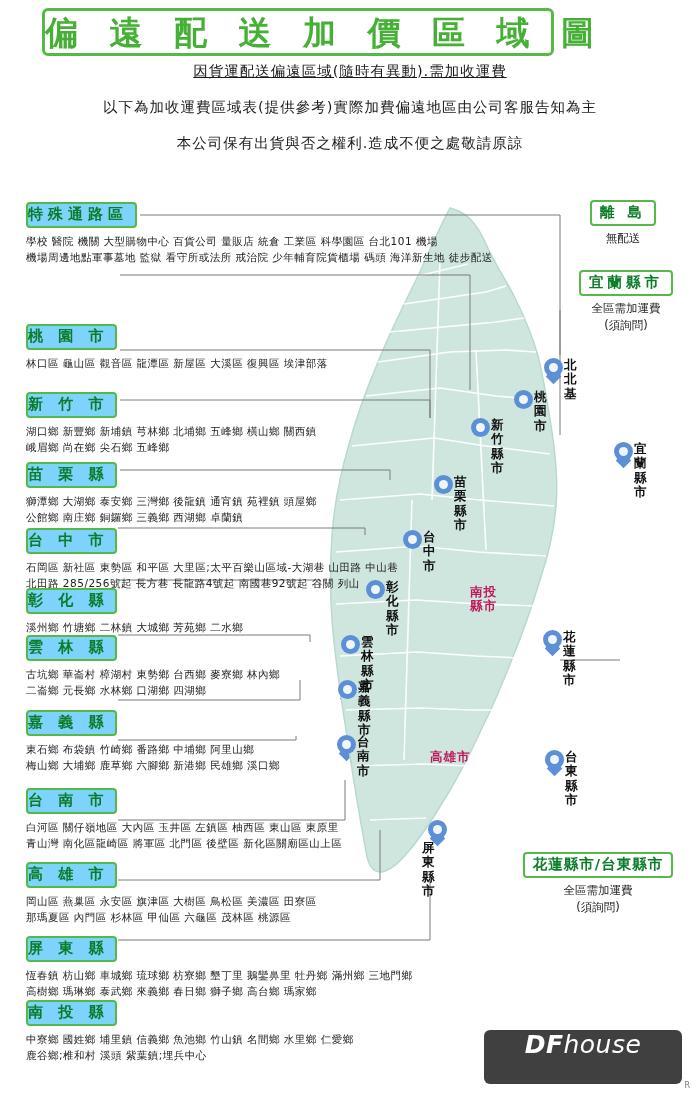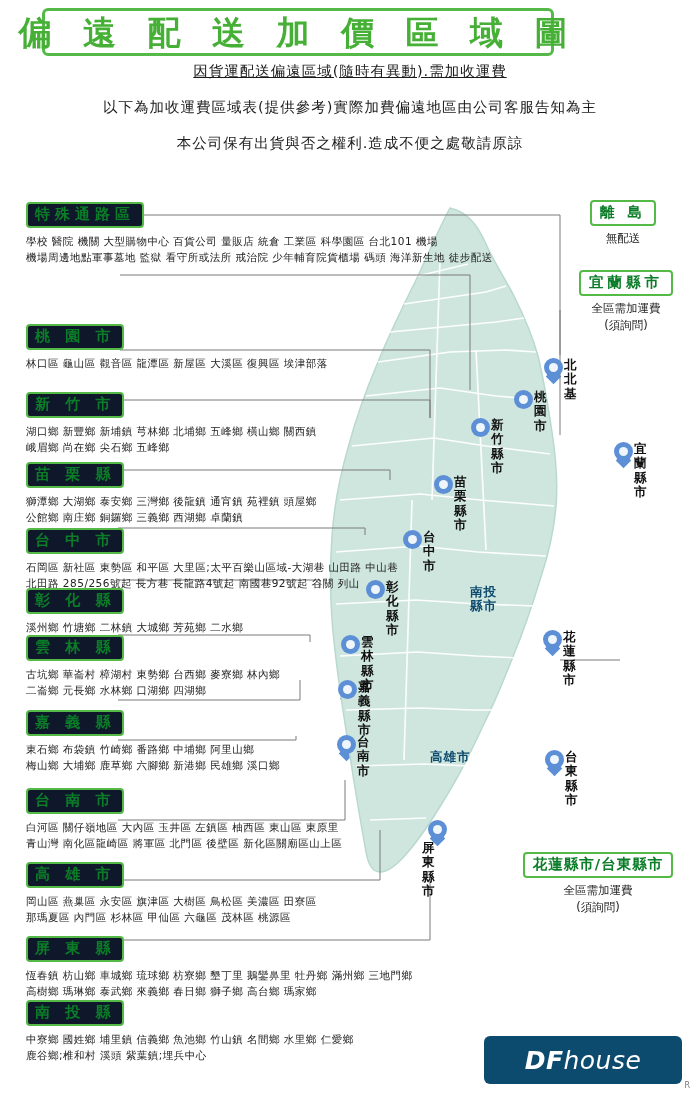--- a/index.html
+++ b/index.html
@@ -7,21 +7,21 @@
     width:700px;height:1098px;position:relative;
     background:#ffffff;
     font-family:"DejaVu Sans","Liberation Sans",sans-serif;
     overflow:hidden;
   }
   
   #title-banner{
     position:absolute;left:42px;top:8px;width:512px;height:48px;
     border:3px solid #55b948;border-radius:6px;
     box-sizing:border-box;
-    display:flex;align-items:center;justify-content:center;
+    display:flex;align-items:center;
   }
   #title-banner .t{
     font-size:33px;font-weight:bold;color:#45b035;
     letter-spacing:10px;line-height:1;
     white-space:nowrap;
   }
   
   .intro{
     position:absolute;left:0;width:700px;text-align:center;
     font-size:14.5px;color:#1a1a1a;letter-spacing:1px;
@@ -32,24 +32,24 @@
 
   
   #map-wrap{position:absolute;left:0;top:180px;width:700px;height:790px;}
   #taiwan-svg{position:absolute;left:300px;top:20px;}
 
   
   .block{position:absolute;}
   .block .hdr{
     display:inline-block;
     border:2px solid #55b948;border-radius:4px;
-    padding:1px 7px 2px 7px;
+    padding:1px 7px 2px 0;
     font-size:15px;font-weight:bold;color:#0b7d28;
     letter-spacing:5px;
-    background:#0f172a;
+    background:#7dd3fc;
   }
   .block .body{
     margin-top:5px;
     font-size:10.5px;color:#222;line-height:1.55;
     letter-spacing:0.5px;
     white-space:pre-line;
   }
   
   .rbox{position:absolute;text-align:center;}
   .rbox .hdr{
@@ -80,31 +80,31 @@
     transform:rotate(45deg);z-index:-1;
   }
   .pin .lbl{
     position:absolute;left:20px;top:0px;
     font-size:12.5px;font-weight:bold;color:#111;
     line-height:1.15;white-space:pre-line;letter-spacing:1px;
   }
   .pin.lblbelow .lbl{left:-6px;top:21px;}
   
   .ilbl{
-    position:absolute;font-size:12.5px;font-weight:bold;color:#0c4a6e;
+    position:absolute;font-size:12.5px;font-weight:bold;color:#be185d;
     line-height:1.15;white-space:pre-line;letter-spacing:1px;
   }
   
   #lines{position:absolute;left:0;top:0;width:700px;height:790px;pointer-events:none;}
 
   
   #logo{
-    position:absolute;right:18px;bottom:14px;width:198px;height:48px;
-    background:#0c4a6e;border-radius:6px;
-    display:flex;align-items:center;justify-content:center;
+    position:absolute;right:18px;bottom:14px;width:198px;height:54px;
+    background:#404040;border-radius:6px;
+    display:flex;align-items:flex-start;justify-content:center;
   }
   #logo .lt{
     font-size:25px;font-weight:bold;color:#fff;font-style:italic;
     letter-spacing:0.5px;
   }
   #logo .lt .h{font-weight:normal;font-style:italic;}
   #logo-r{
     position:absolute;right:10px;bottom:8px;font-size:8px;color:#777;
   }
 </style>

